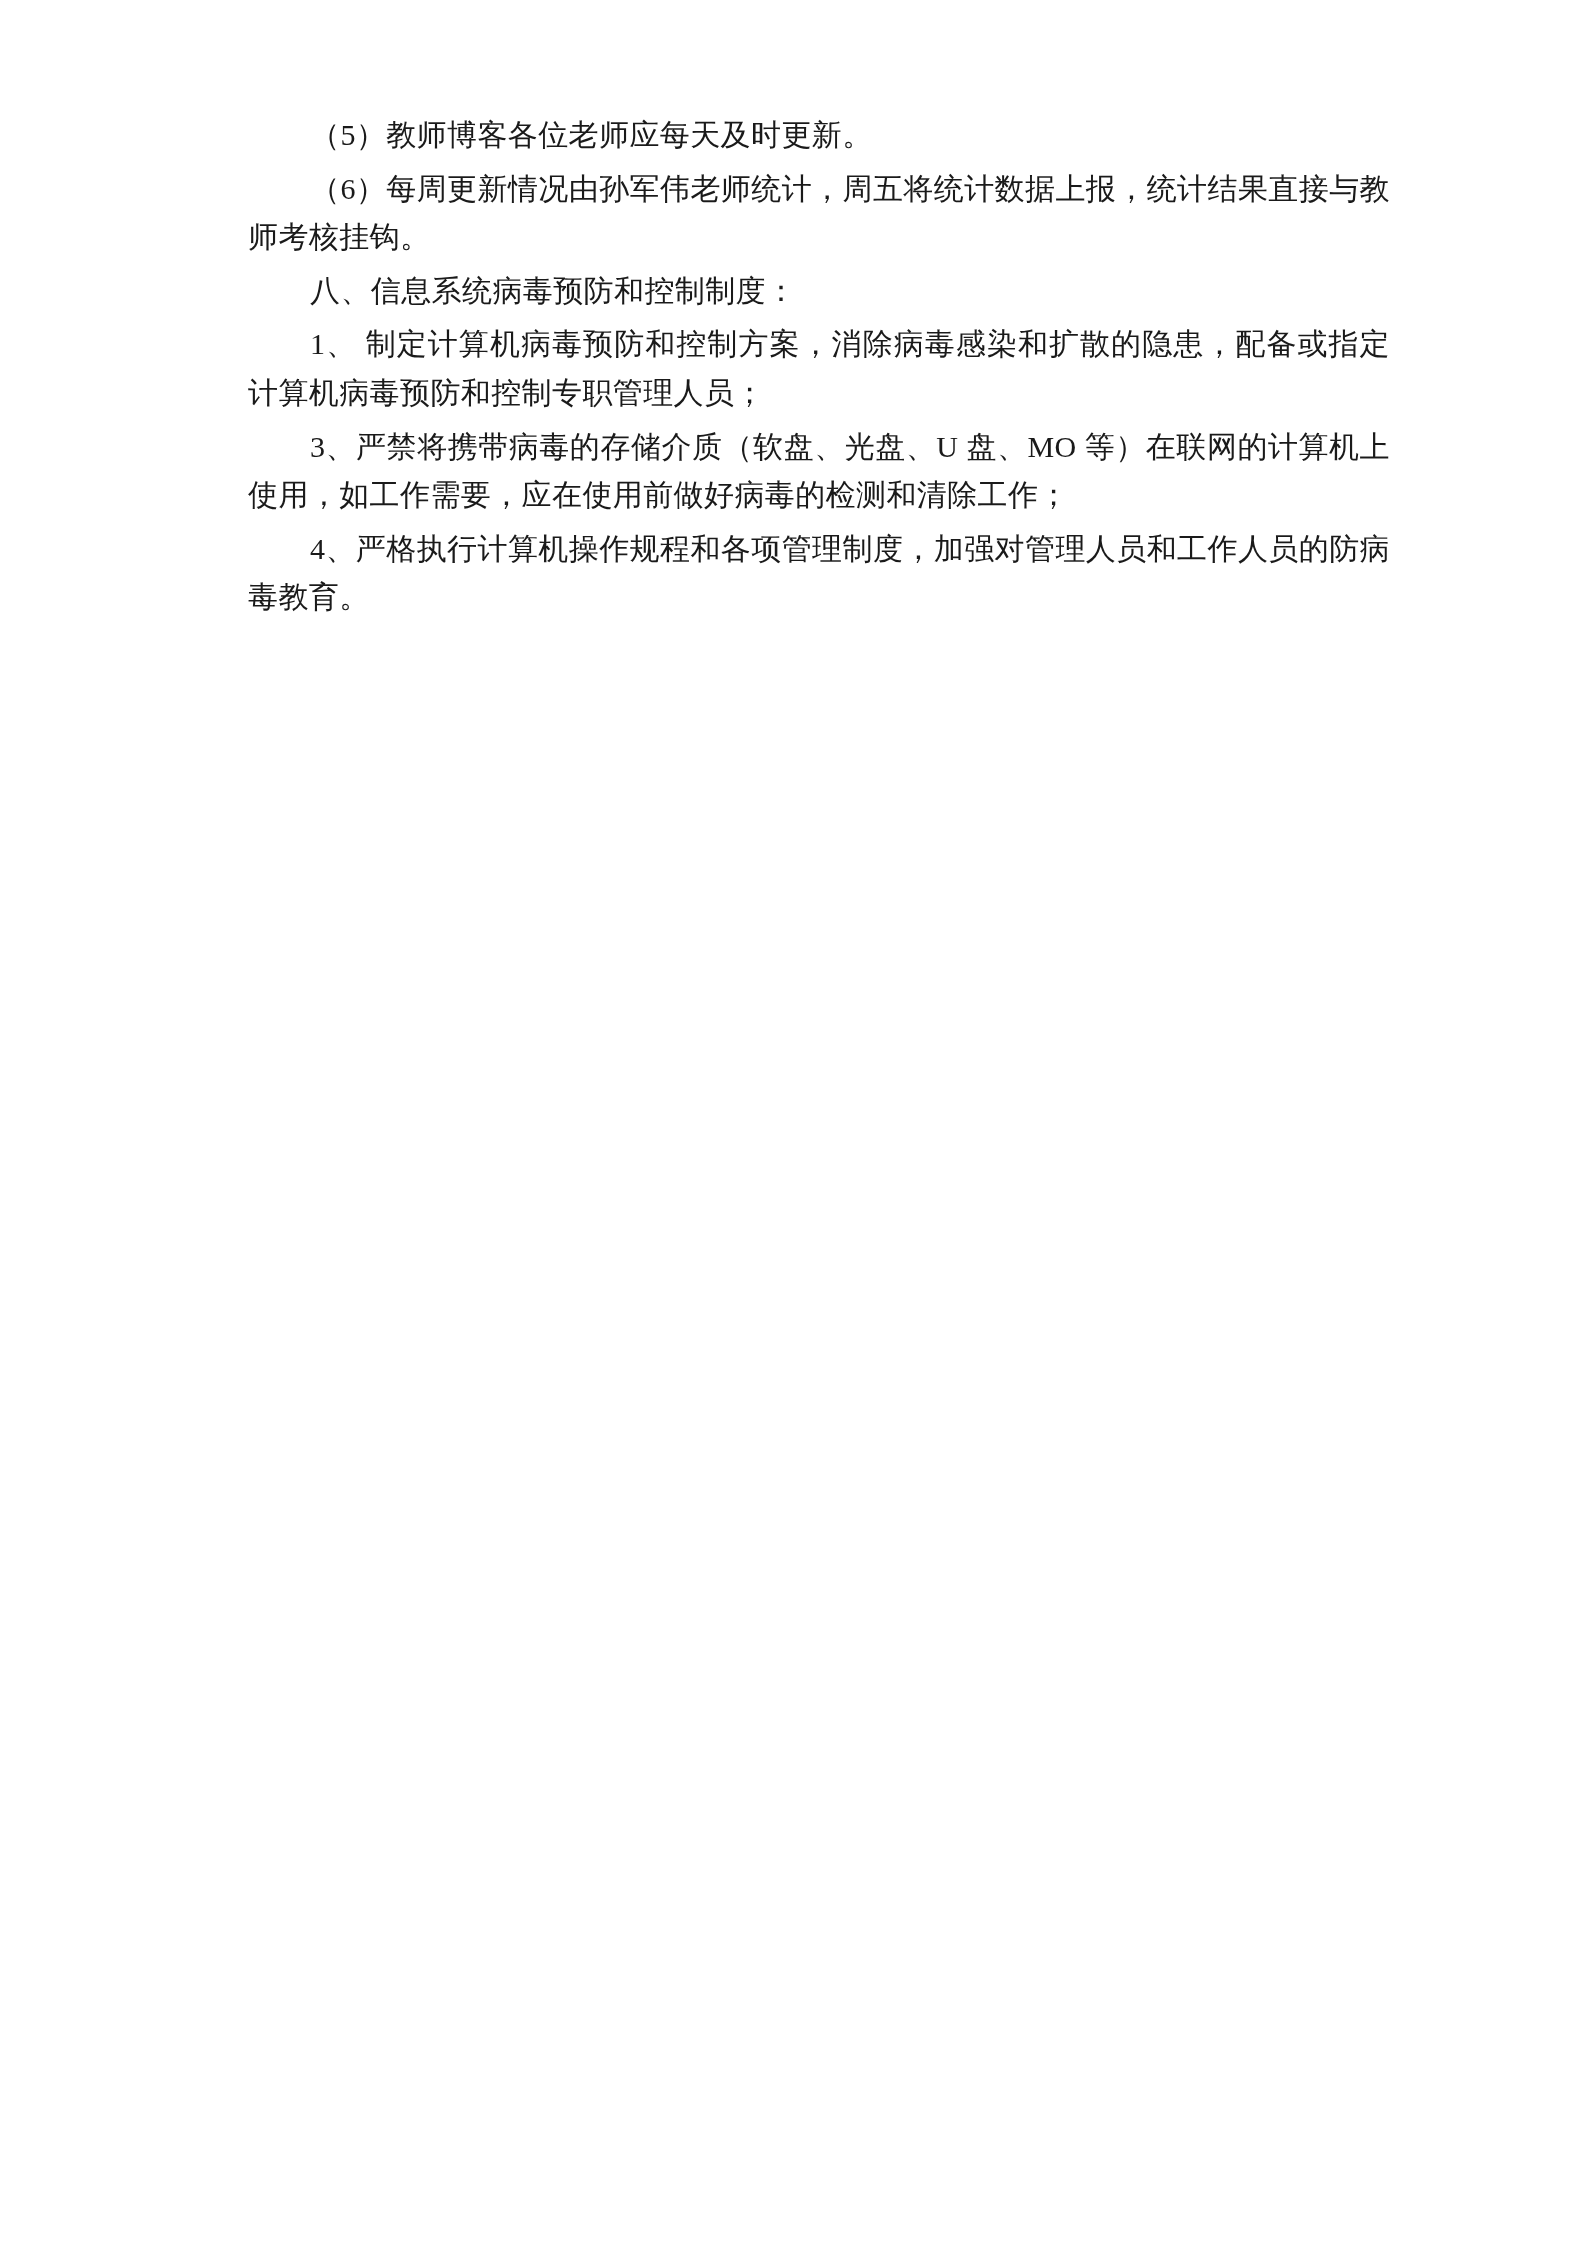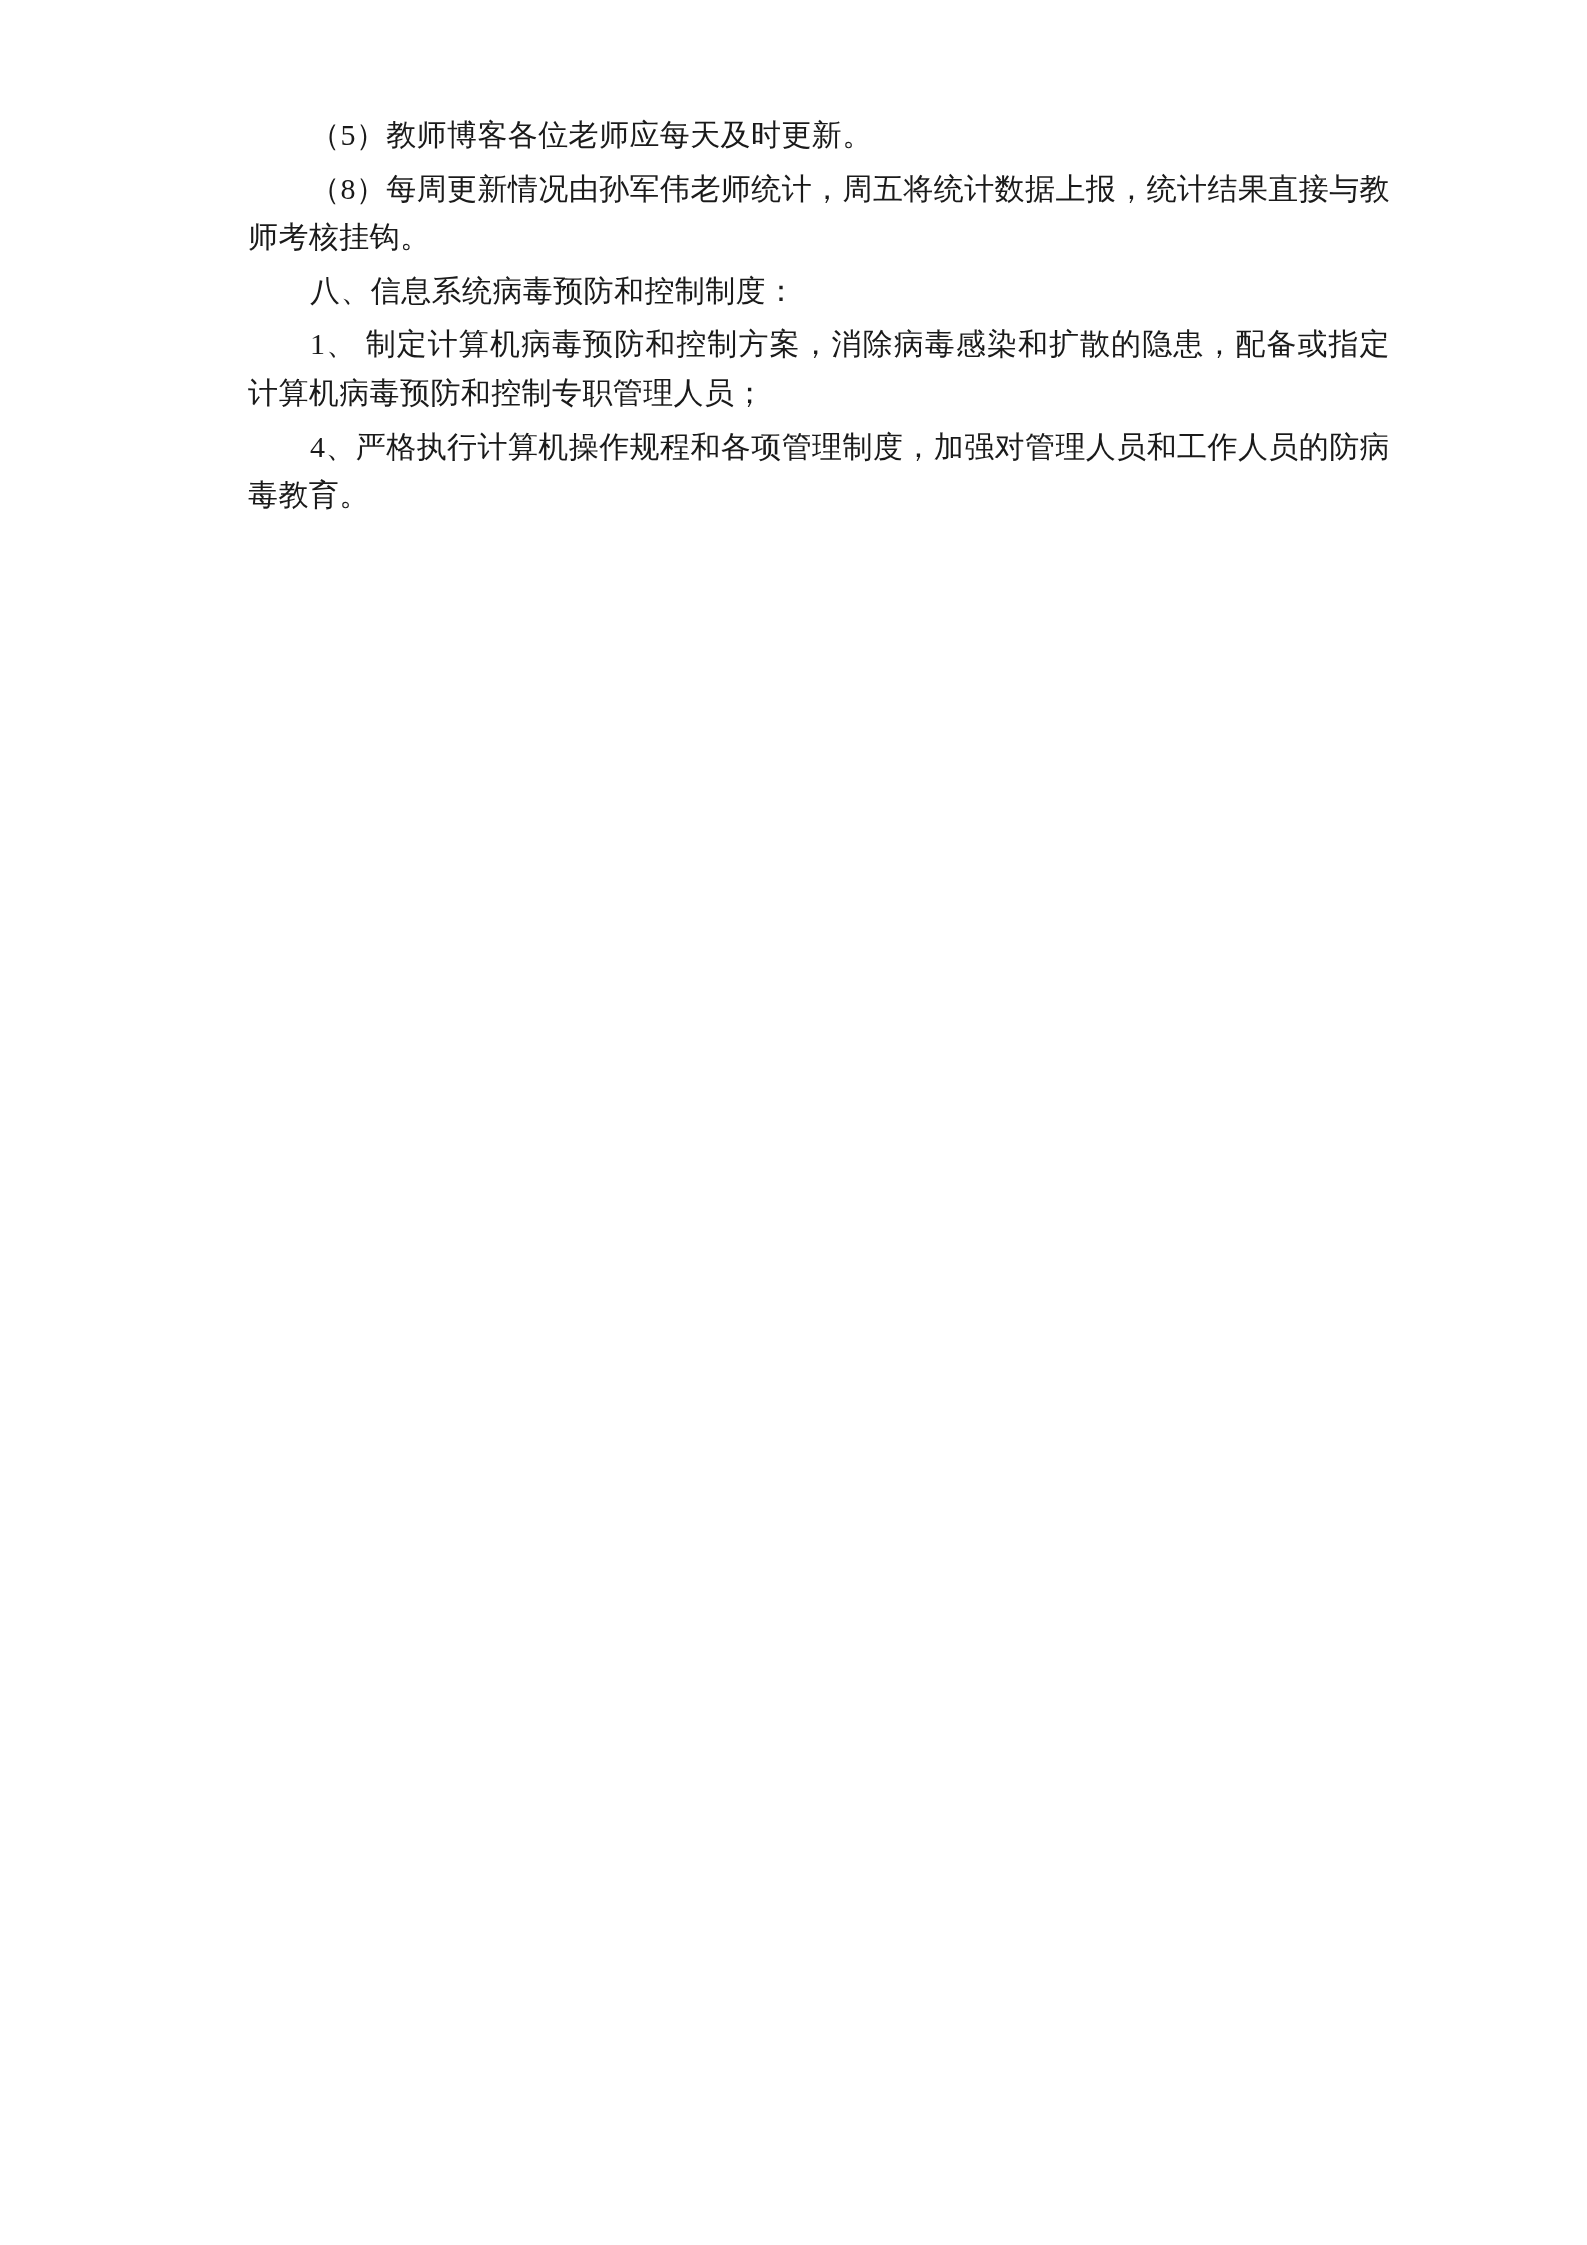--- a/index.html
+++ b/index.html
@@ -37,18 +37,19 @@
     margin: 0 0 5px 0;
     text-indent: 62px;
   }
 </style>
 </head>
 <body>
 
 <div class="page">
   <div class="doc-body">
     <p class="para">（5）教师博客各位老师应每天及时更新。</p>
-    <p class="para">（8）每周更新情况由孙军伟老师统计，周五将统计数据上报，统计结果直接与教师考核挂钩。</p>
+    <p class="para">（6）每周更新情况由孙军伟老师统计，周五将统计数据上报，统计结果直接与教师考核挂钩。</p>
     <p class="para">八、信息系统病毒预防和控制制度：</p>
     <p class="para">1、 制定计算机病毒预防和控制方案，消除病毒感染和扩散的隐患，配备或指定计算机病毒预防和控制专职管理人员；</p>
+    <p class="para">3、严禁将携带病毒的存储介质（软盘、光盘、U 盘、MO 等）在联网的计算机上使用，如工作需要，应在使用前做好病毒的检测和清除工作；</p>
     <p class="para">4、严格执行计算机操作规程和各项管理制度，加强对管理人员和工作人员的防病毒教育。</p>
   </div>
 </div>
 
 </body></html>

